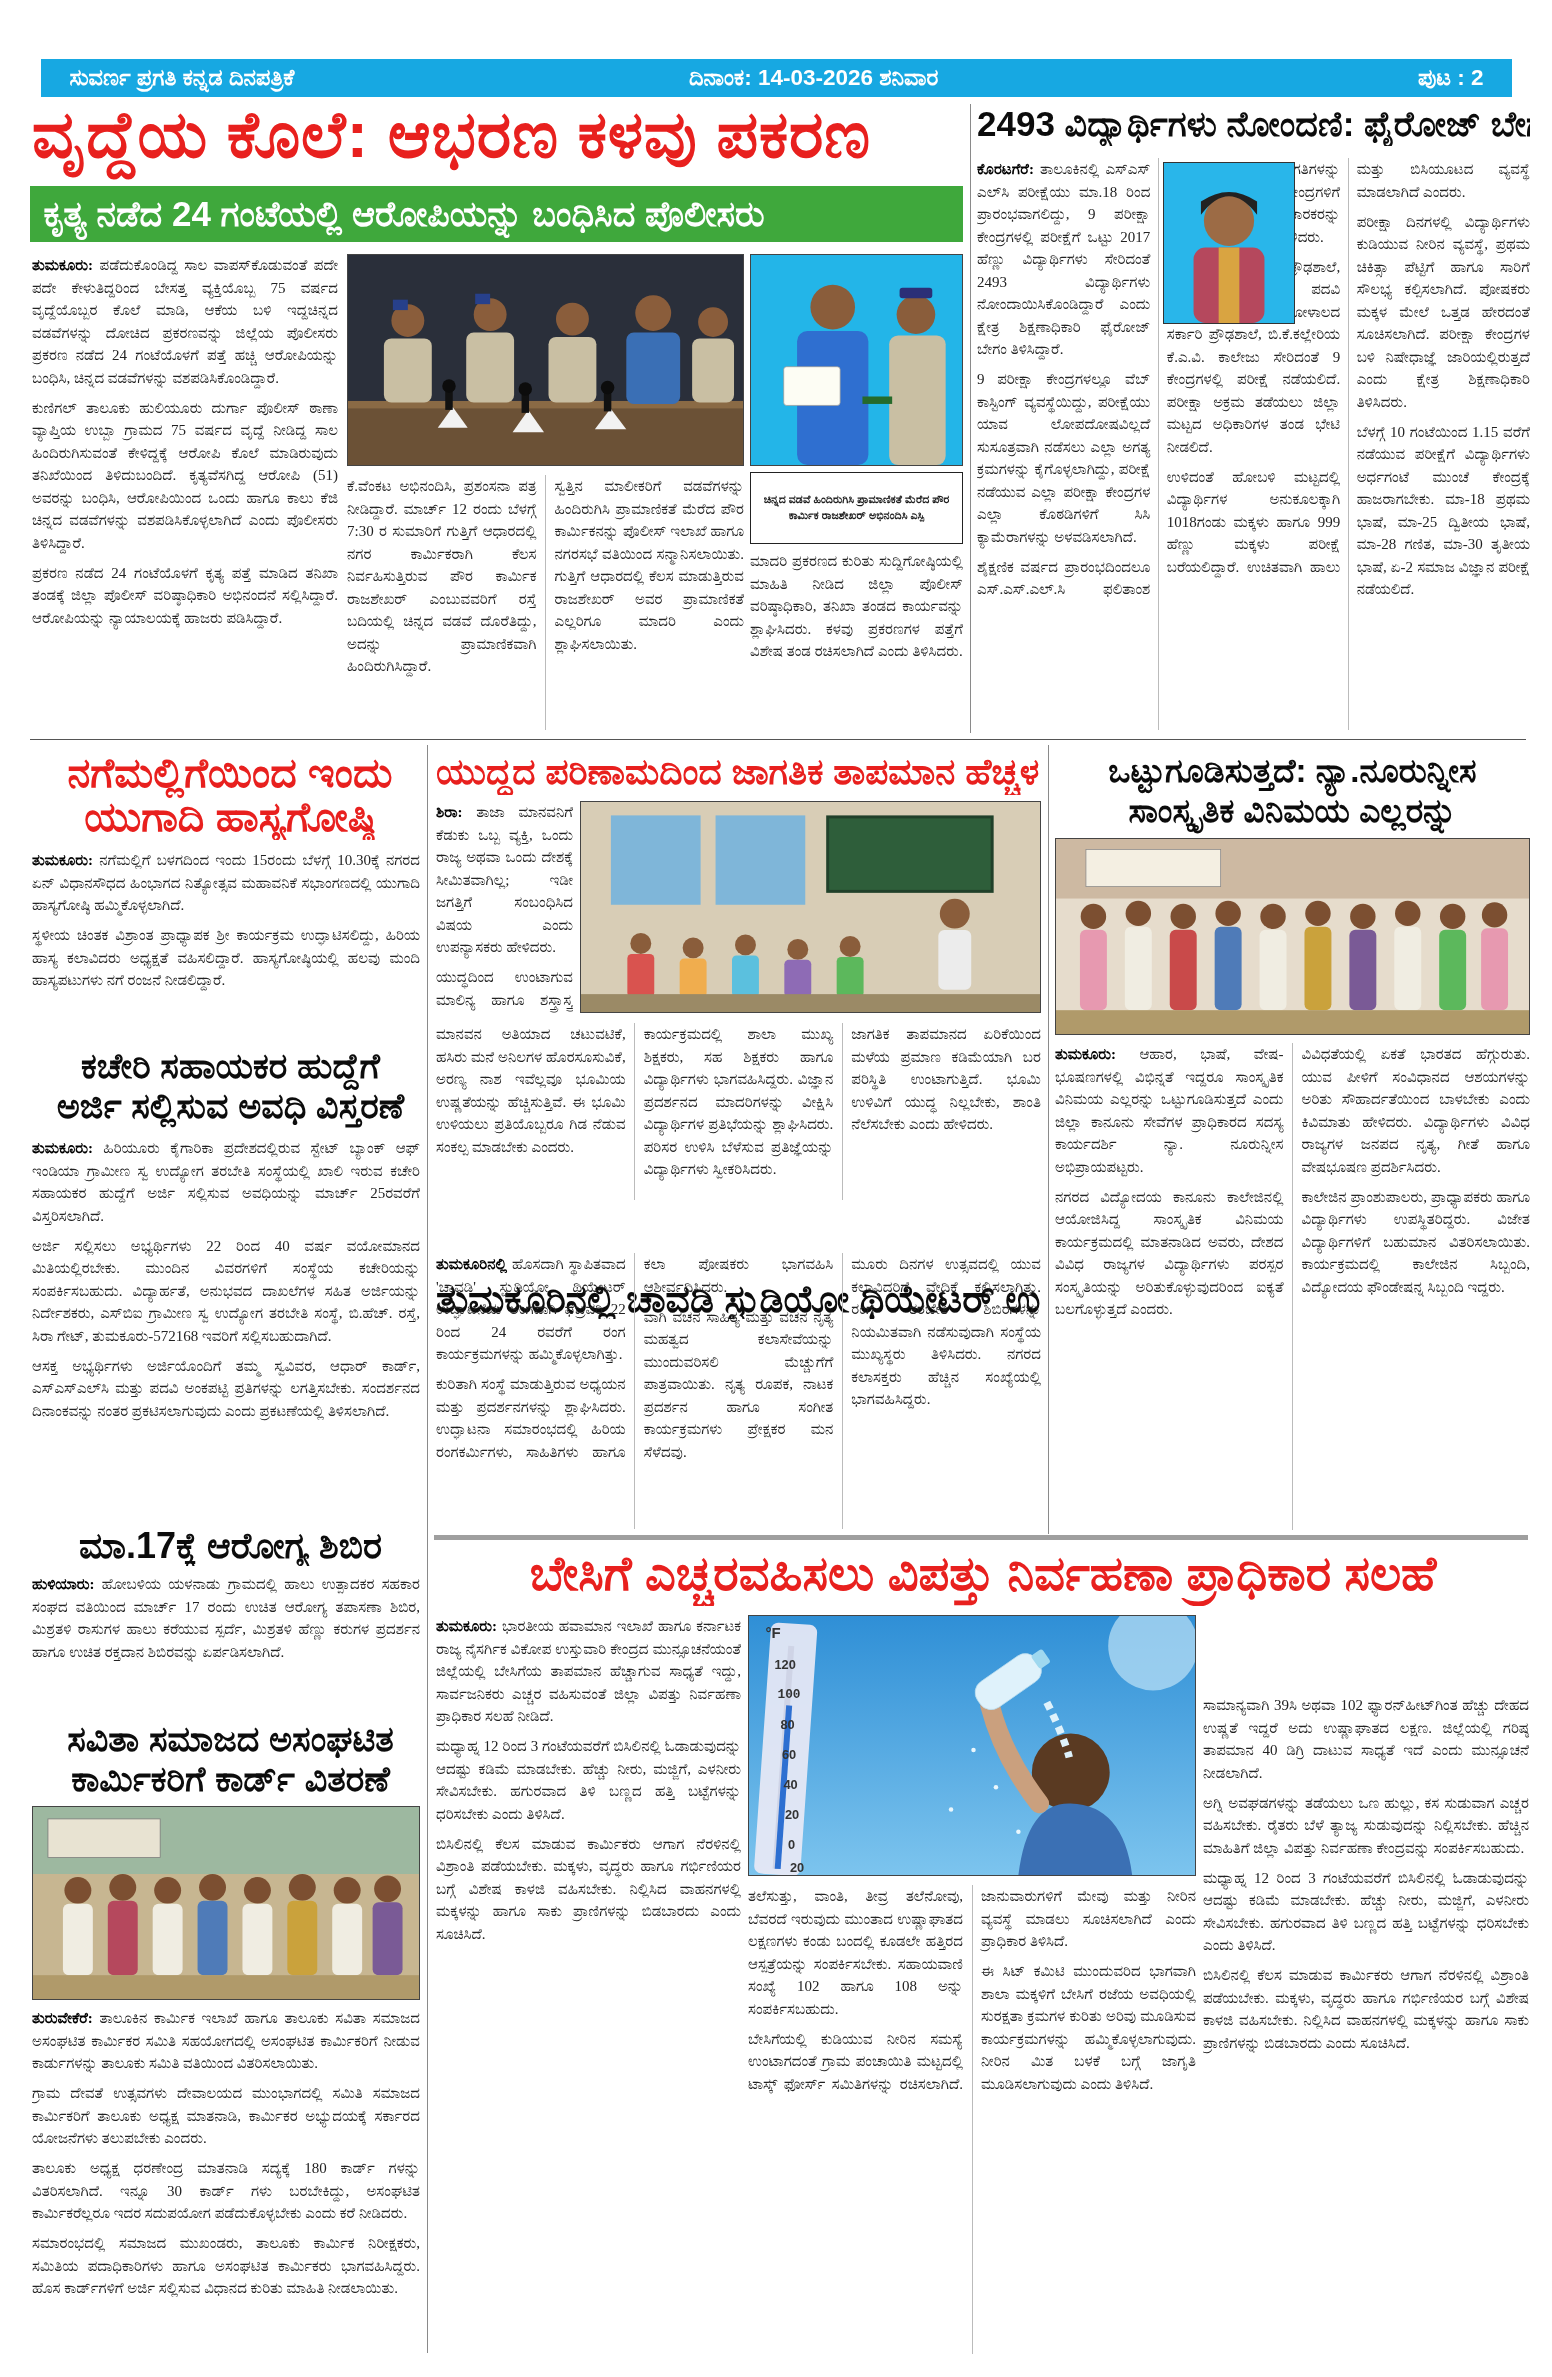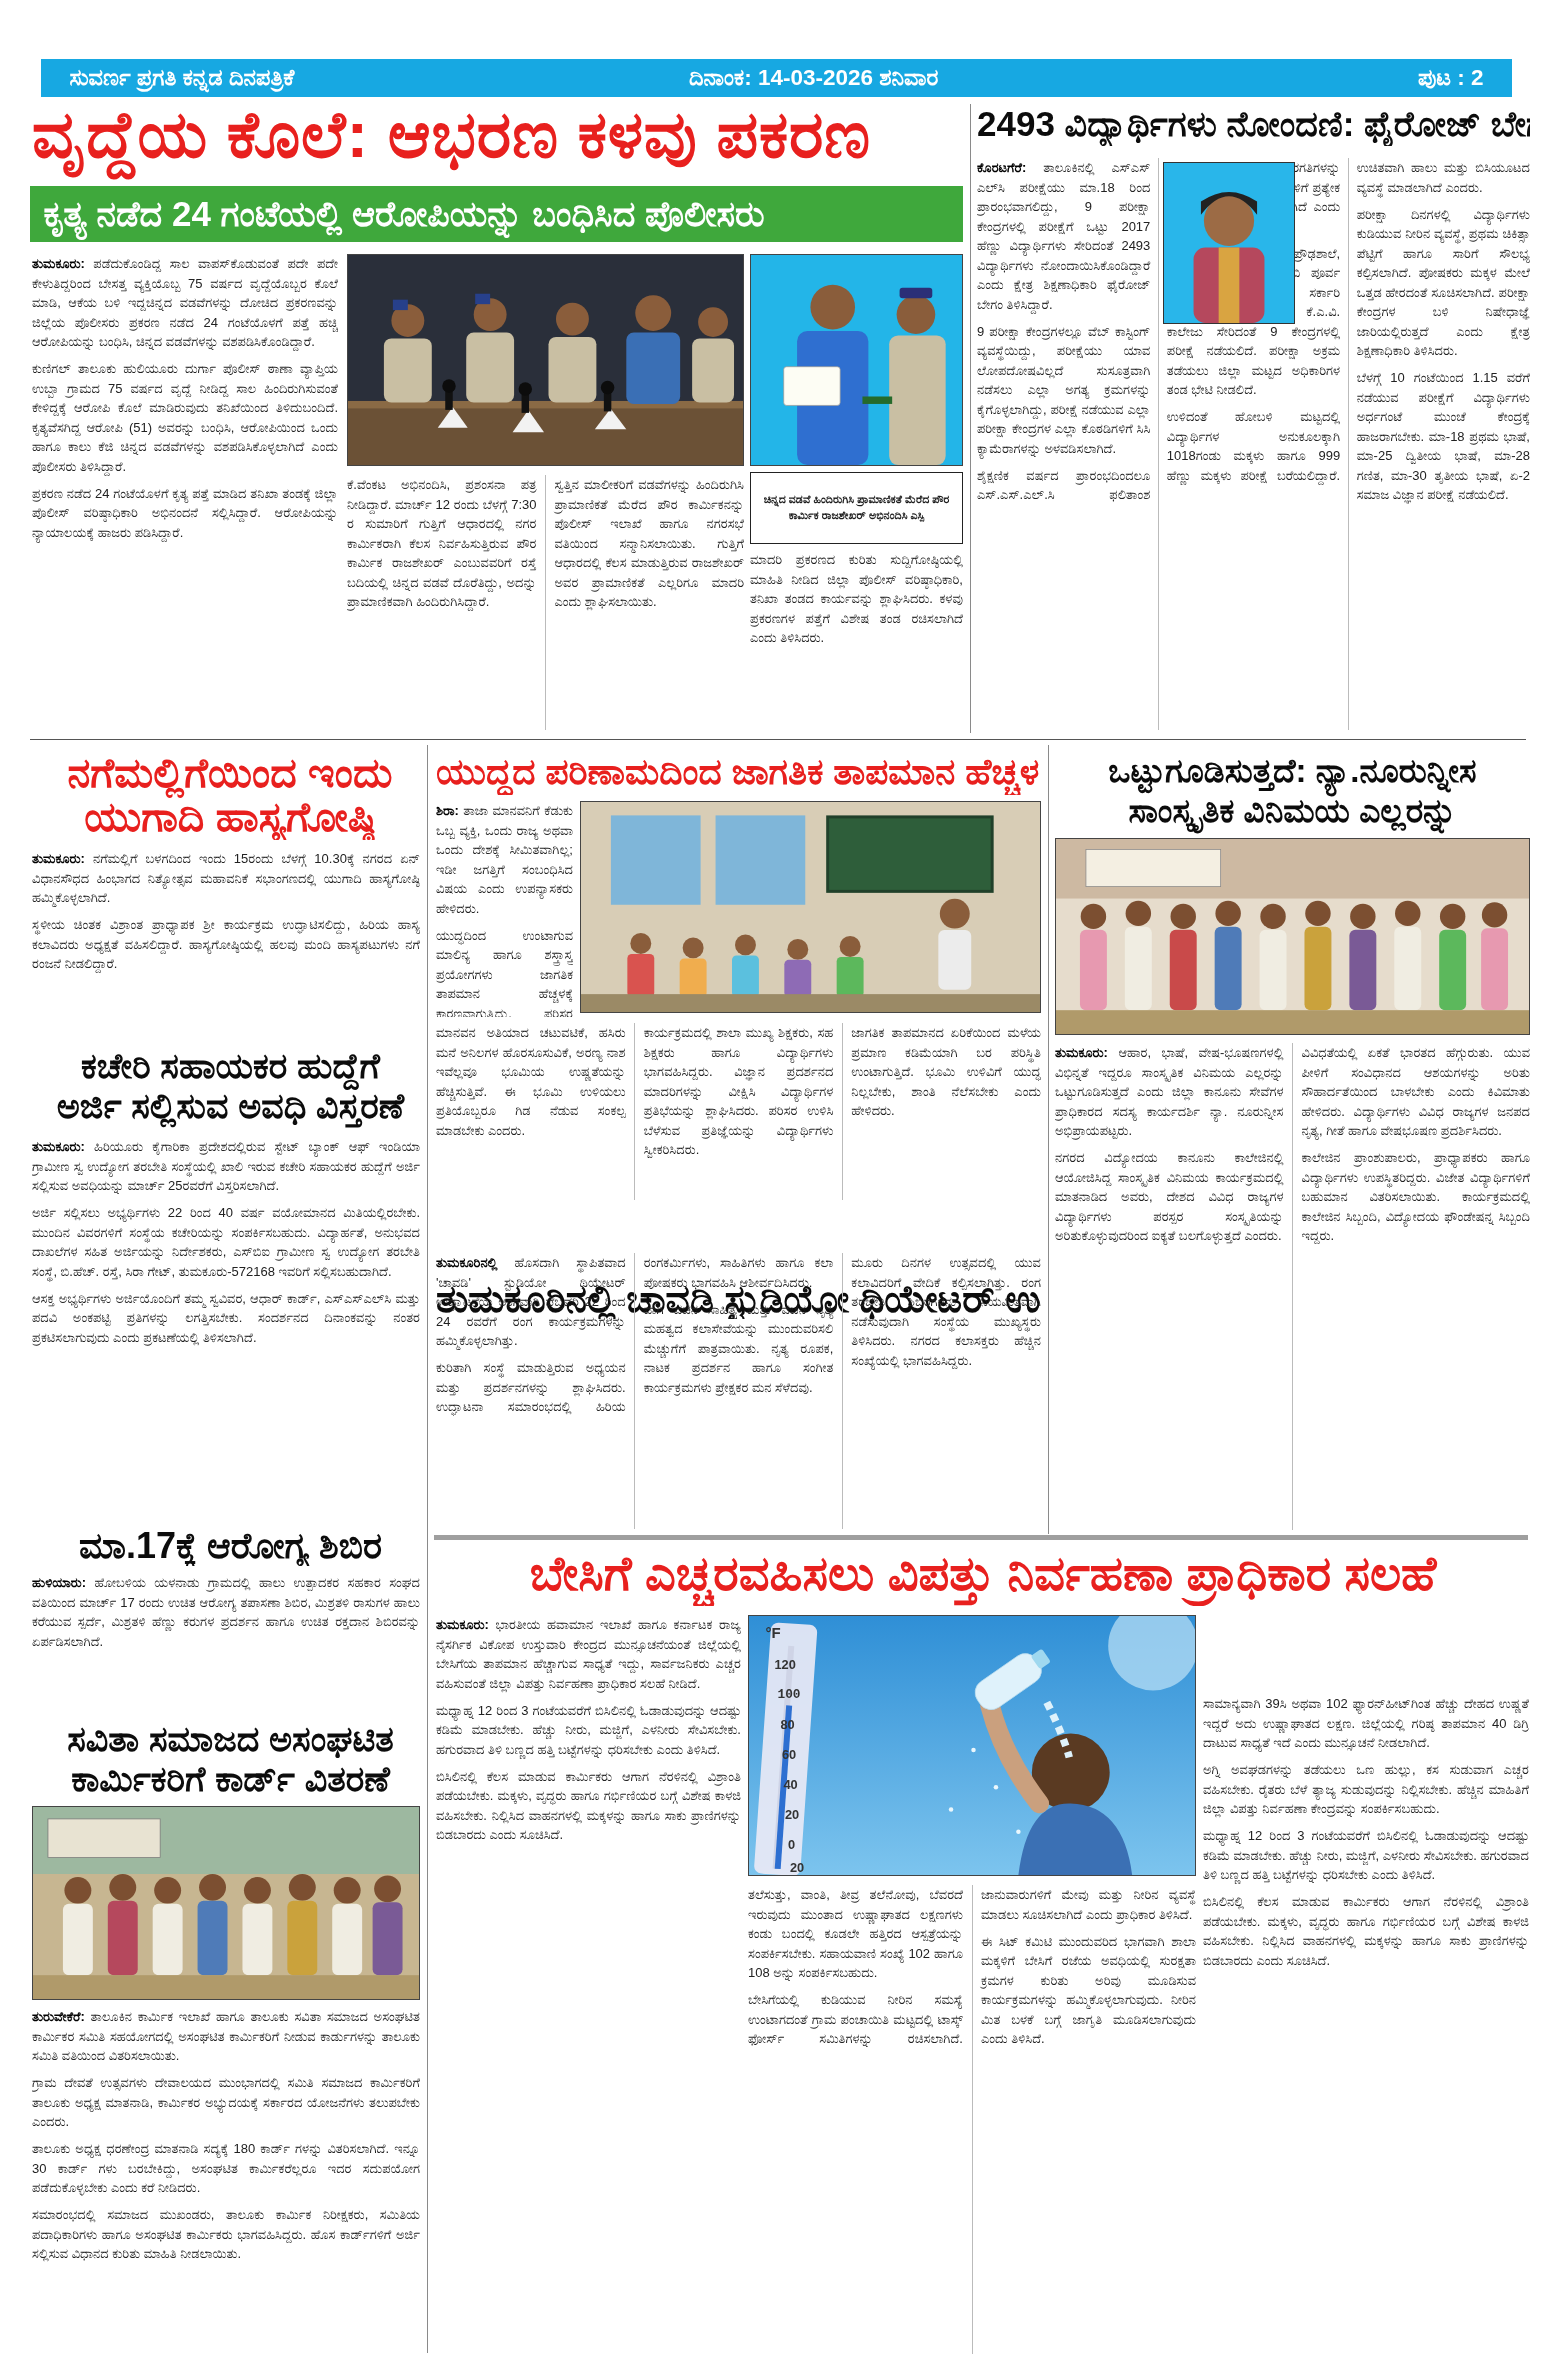--- a/index.html
+++ b/index.html
@@ -13,21 +13,21 @@
   .masthead {
     position:absolute; left:41px; right:41px; top:59px; height:38px;
     background:#17a8e2; color:#ffffff; display:flex; align-items:center;
     padding:0 28.5px; font-weight:bold; font-size:22.5px;
   }
   .masthead .mh-left  { flex:1.2; text-align:left; }
   .masthead .mh-center{ flex:1.6; text-align:center; }
   .masthead .mh-right { flex:1;   text-align:right; }
 
   
-  .body-text { font-size:13px; line-height:1.5; text-align:justify; color:#222; overflow:hidden; }
+  .body-text { font-size:15px; line-height:1.5; text-align:justify; color:#222; overflow:hidden;font-family:Liberation Serif, serif; }
   .body-text p { margin-bottom:7.5px; text-indent:0; }
   .dateline { font-weight:bold; color:#000; }
   .cols2 { column-count:2; column-gap:18px; column-rule:0.8px solid #bbb; }
   .cols3 { column-count:3; column-gap:18px; column-rule:0.8px solid #bbb; }
 
   .headline-red   { color:#e8201e; font-weight:bold; }
   .headline-black { color:#0c0c0c; font-weight:bold; }
 
   .vrule { position:absolute; width:0.8px; background:#8a8a8a; }
   .hrule { position:absolute; height:0.8px; background:#555; }

